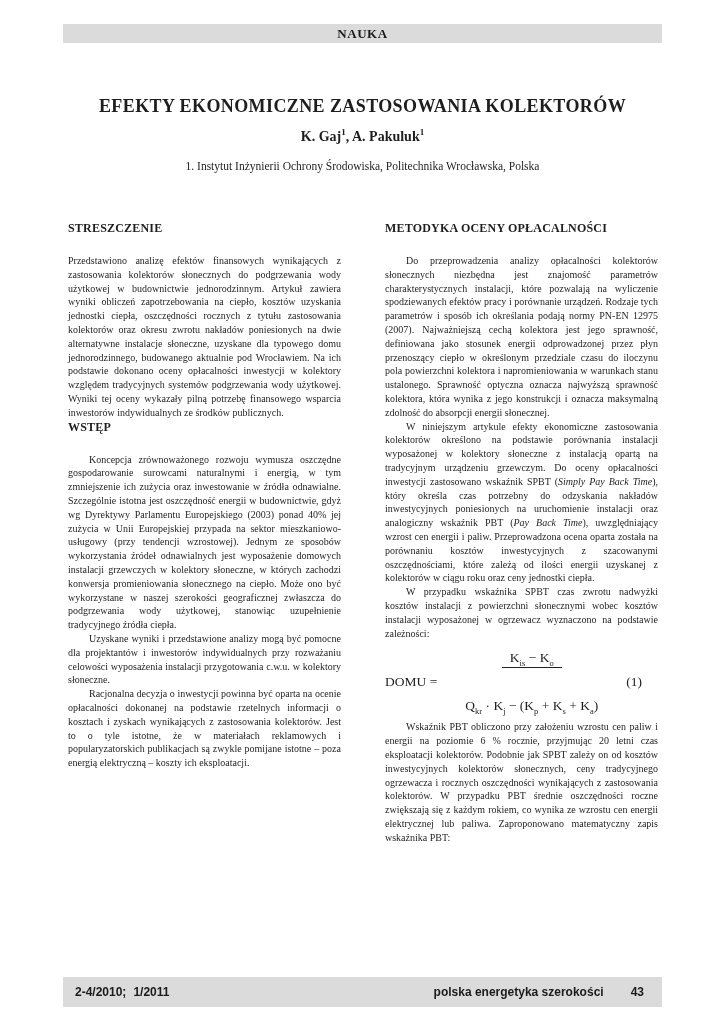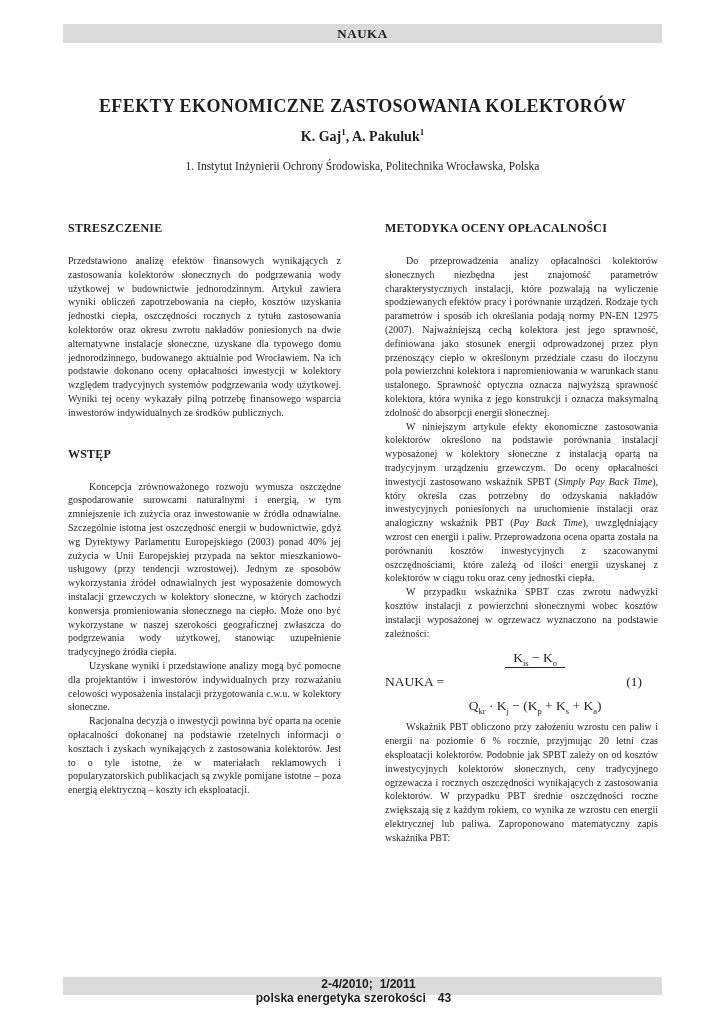--- a/index.html
+++ b/index.html
@@ -44,21 +44,21 @@
   .columns {
     position: absolute;
     left: 68px; top: 221px; width: 590px;
     display: flex; gap: 44px;
   }
   .col { width: 273px; }
   h2.sect {
     margin: 0 0 18px 0;
     font-size: 12px; font-weight: bold; letter-spacing: 0.2px;
   }
-  h2.sect.mt { margin-top: 27px; }
+  h2.sect.mt { }
   .col p {
     margin: 0;
     font-size: 10px; line-height: 13.8px;
     text-align: justify; text-indent: 21px;
   }
   .col p.noindent { text-indent: 0; }
   .col p em { font-style: italic; }
   .formula {
     display: flex; align-items: center; justify-content: space-between;
     margin: 10px 0 6px 0;
@@ -74,32 +74,32 @@
     padding: 0 8px 1px 8px;
     border-bottom: 1px solid #222222;
     white-space: nowrap;
   }
   .formula .den { padding-top: 1px; white-space: nowrap; }
   .formula sub { font-size: 8.5px; line-height: 0; }
   .formula .f-eqnum { margin-right: 16px; }
   .footer {
     position: absolute;
     left: 63px; top: 977px;
-    width: 599px; height: 18px;
+    width: 599px; height: 30px;
     background: #dbdbdb;
     display: flex; align-items: center; justify-content: space-between;
     padding: 0;
     box-sizing: border-box;
     font-family: "Liberation Sans", sans-serif;
-    font-weight: bold; font-size: 12px; color: #1b1b1b; flex-direction: column;
+    font-weight: bold; font-size: 12px; color: #1b1b1b;
   }
   .footer .f-left { margin-left: 12px; }
   .footer .f-right { margin-right: 18px; }
   .footer .issue2 { margin-left: 7px; }
-  .footer .pgnum { margin-left: 12px; }
+  .footer .pgnum { margin-left: 27px; }
 </style>
 </head>
 <body>
 
 <div class="page">
 
   <div class="topbar">
     <span>NAUKA</span>
   </div>
 
@@ -124,21 +124,21 @@
       <p>Racjonalna decyzja o inwestycji powinna być oparta na ocenie opłacalności dokonanej na podstawie rzetelnych informacji o kosztach i zyskach wynikających z zastosowania kolektorów. Jest to o tyle istotne, że w materiałach reklamowych i popularyzatorskich publikacjach są zwykle pomijane istotne – poza energią elektryczną – koszty ich eksploatacji.</p>
     </div>
 
     <div class="col">
       <h2 class="sect">METODYKA OCENY OPŁACALNOŚCI</h2>
       <p>Do przeprowadzenia analizy opłacalności kolektorów słonecznych niezbędna jest znajomość parametrów charakterystycznych instalacji, które pozwalają na wyliczenie spodziewanych efektów pracy i porównanie urządzeń. Rodzaje tych parametrów i sposób ich określania podają normy PN-EN 12975 (2007). Najważniejszą cechą kolektora jest jego sprawność, definiowana jako stosunek energii odprowadzonej przez płyn przenoszący ciepło w określonym przedziale czasu do iloczynu pola powierzchni kolektora i napromieniowania w warunkach stanu ustalonego. Sprawność optyczna oznacza najwyższą sprawność kolektora, która wynika z jego konstrukcji i oznacza maksymalną zdolność do absorpcji energii słonecznej.</p>
       <p><span>W niniejszym artykule efekty ekonomiczne zastosowania kolektorów określono na podstawie porównania instalacji wyposażonej w kolektory słoneczne z instalacją opartą na tradycyjnym urządzeniu grzewczym. Do oceny opłacalności inwestycji zastosowano wskaźnik SPBT (</span><em>Simply Pay Back Time</em><span>), który określa czas potrzebny do odzyskania nakładów inwestycyjnych poniesionych na uruchomienie instalacji oraz analogiczny wskaźnik PBT (</span><em>Pay Back Time</em><span>), uwzględniający wzrost cen energii i paliw. Przeprowadzona ocena oparta została na porównaniu kosztów inwestycyjnych z szacowanymi oszczędnościami, które zależą od ilości energii uzyskanej z kolektorów w ciągu roku oraz ceny jednostki ciepła.</span></p>
       <p>W przypadku wskaźnika SPBT czas zwrotu nadwyżki kosztów instalacji z powierzchni słonecznymi wobec kosztów instalacji wyposażonej w ogrzewacz wyznaczono na podstawie zależności:</p>
 
       <div class="formula">
-        <span class="f-lhs">NAUKA =</span>
+        <span class="f-lhs">DOMU =</span>
         <span class="frac">
           <span class="num"><span>K</span><sub>is</sub><span> − </span><span>K</span><sub>o</sub></span>
           <span class="den"><span>Q</span><sub>kr</sub><span> · </span><span>K</span><sub>j</sub><span> − (</span><span>K</span><sub>p</sub><span> + </span><span>K</span><sub>s</sub><span> + </span><span>K</span><sub>a</sub><span>)</span></span>
         </span>
         <span class="f-eqnum">(1)</span>
       </div>
 
       <p>Wskaźnik PBT obliczono przy założeniu wzrostu cen paliw i energii na poziomie 6 % rocznie, przyjmując 20 letni czas eksploatacji kolektorów. Podobnie jak SPBT zależy on od kosztów inwestycyjnych kolektorów słonecznych, ceny tradycyjnego ogrzewacza i rocznych oszczędności wynikających z zastosowania kolektorów. W przypadku PBT średnie oszczędności roczne zwiększają się z każdym rokiem, co wynika ze wzrostu cen energii elektrycznej lub paliwa. Zaproponowano matematyczny zapis wskaźnika PBT:</p>
     </div>
 

